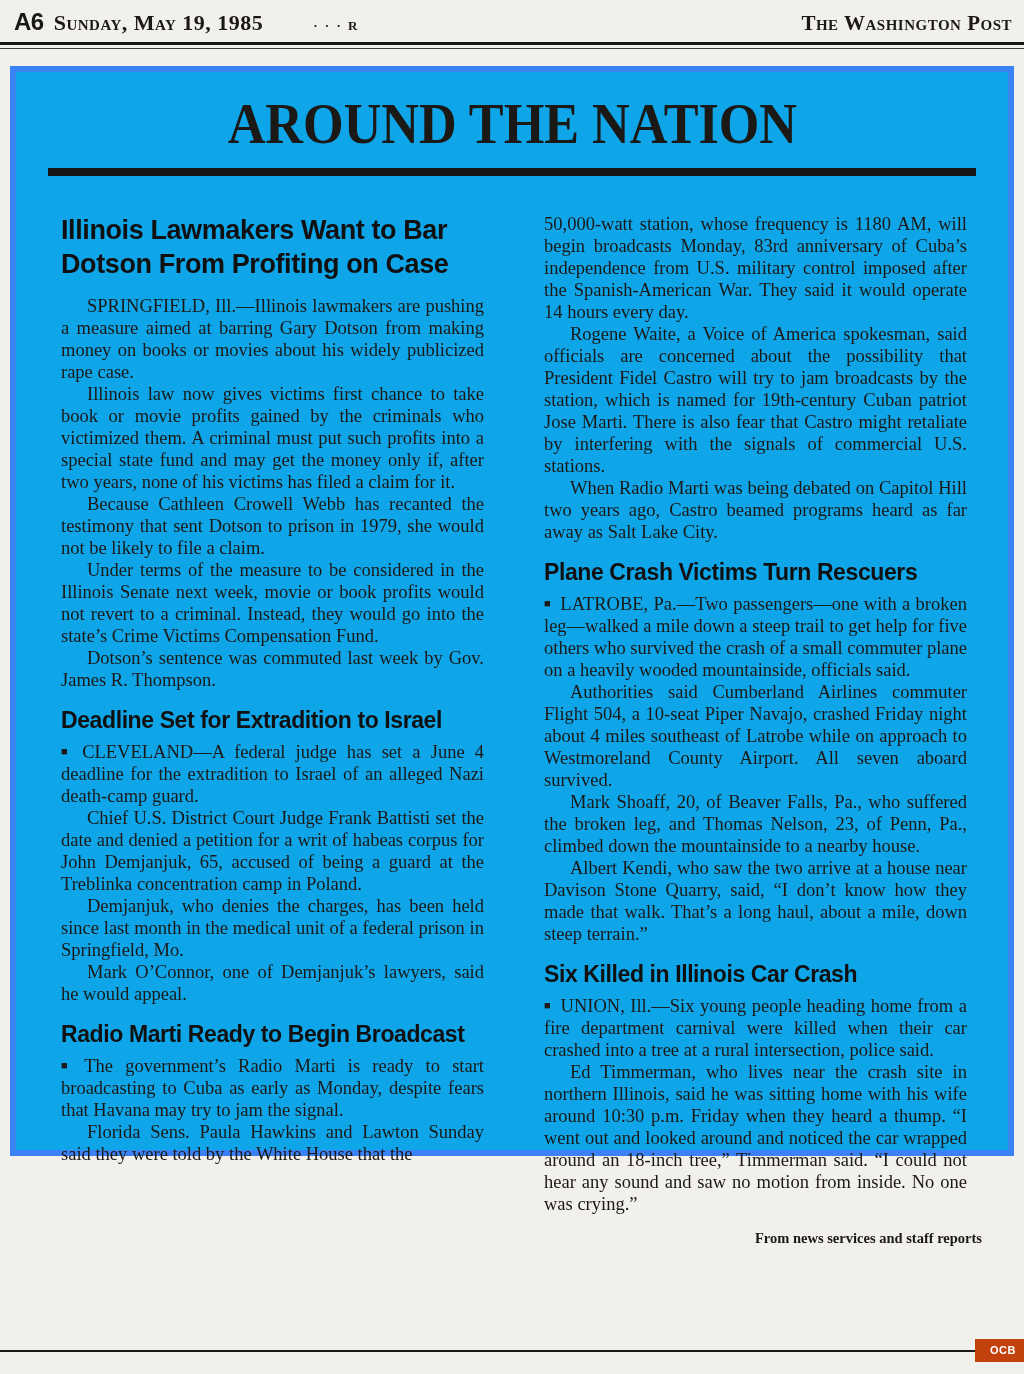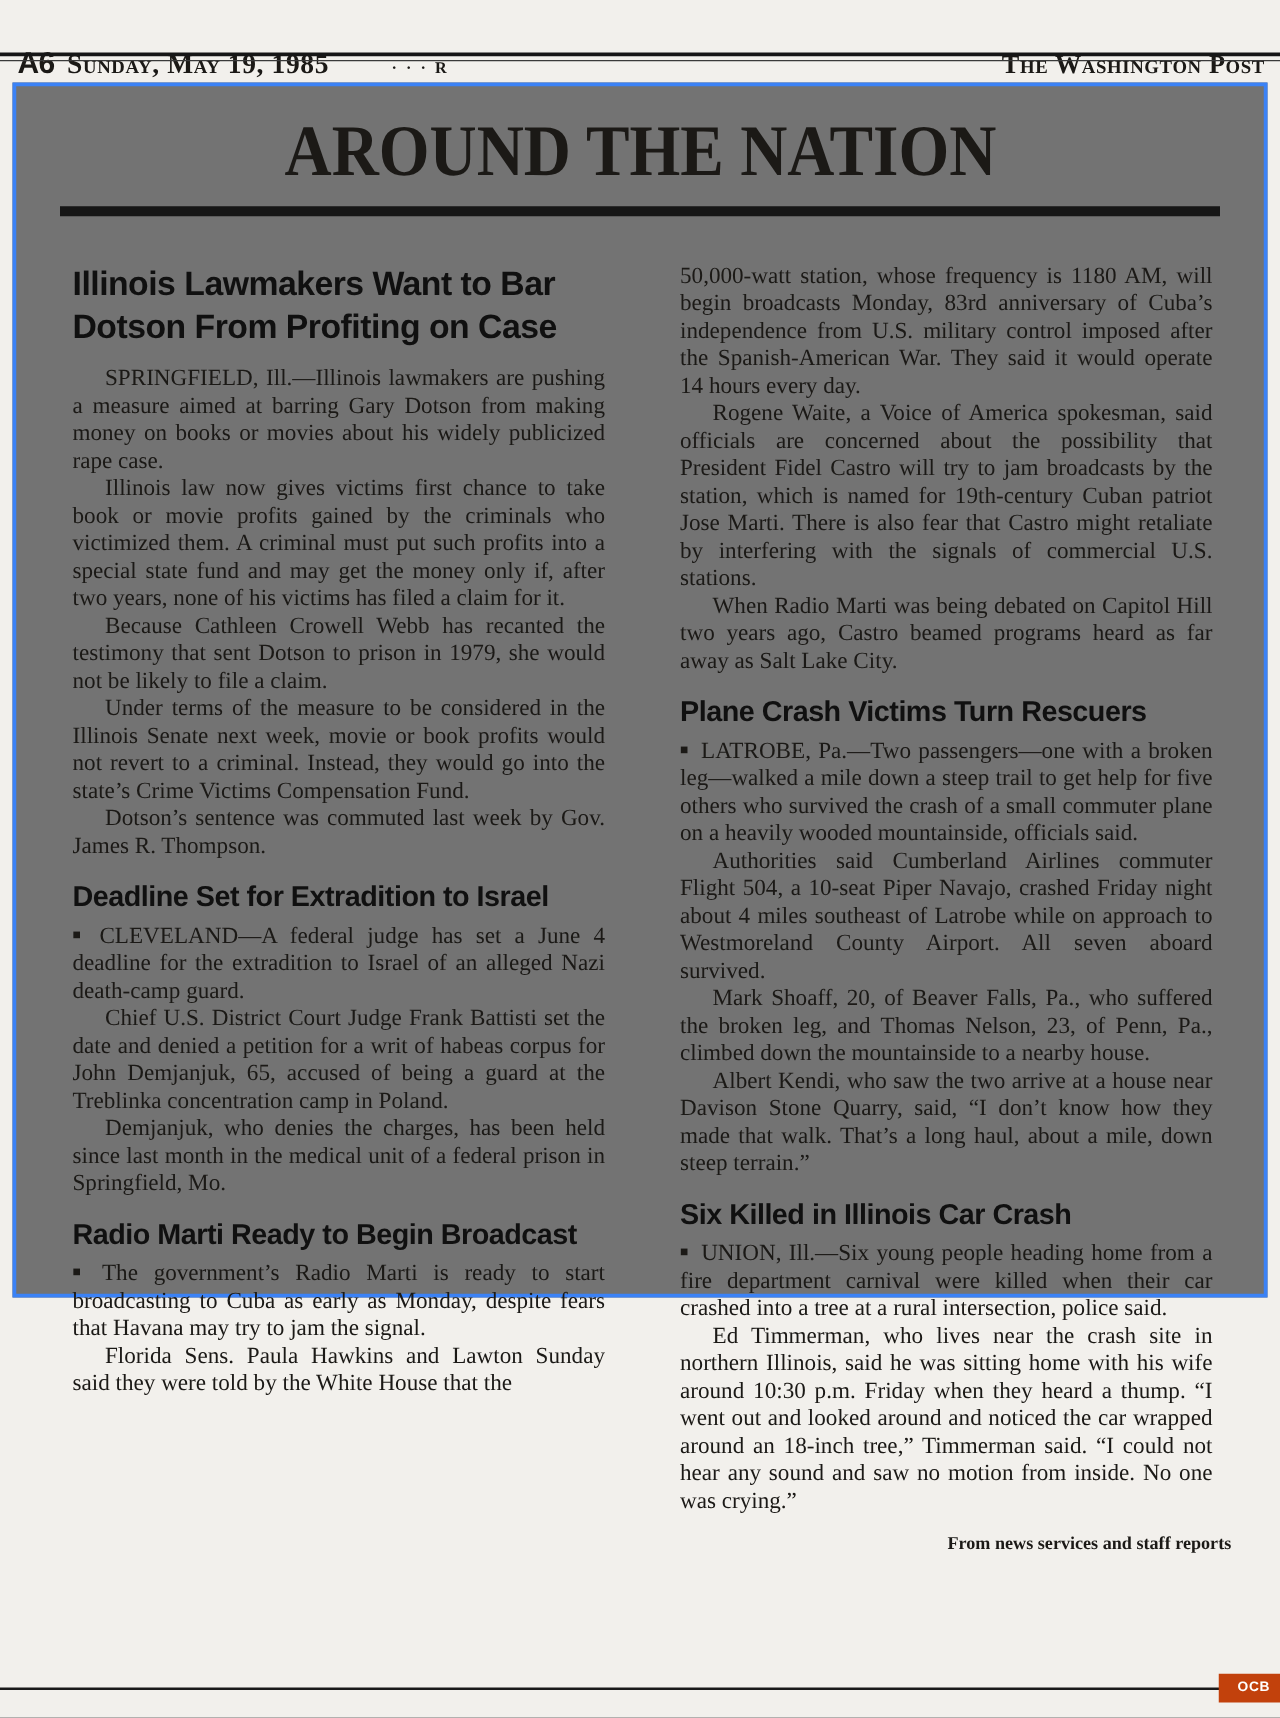--- a/index.html
+++ b/index.html
@@ -9,21 +9,21 @@
     position: relative;
     background: #f2f0ec;
     color: #1b1916;
     font-family: "Liberation Serif", serif;
     overflow: hidden;
   }
 
   
   .masthead {
     position: absolute; top: 8px; left: 14px; right: 12px;
-    display: flex; justify-content: space-between; align-items: baseline; margin-top: 29px;
+    display: flex; justify-content: space-between; align-items: baseline;
   }
   .masthead-left { display: flex; align-items: baseline; gap: 10px; }
   .page-num {
     font-family: "Liberation Sans", sans-serif;
     font-weight: 700; font-size: 24px; letter-spacing: -0.5px;
   }
   .issue-date {
     font-variant: small-caps; font-weight: 700; font-size: 22px;
     letter-spacing: 0.5px;
   }
@@ -33,23 +33,23 @@
     letter-spacing: 0.5px;
   }
   .header-rule {
     position: absolute; top: 42px; left: 0; width: 1024px; height: 7px;
     border-top: 3px solid #161616; border-bottom: 1px solid #3a3a3a;
   }
 
   
   .content-box {
     position: absolute; top: 66px; left: 10px;
-    width: 1004px; height: 972px;
-    border: 3px solid #3b82f6;
-    background: #737373;
+    width: 1004px; height: 1090px;
+    border: 6px solid #3b82f6;
+    background: #0ea5e9;
   }
   .section-title {
     text-align: center; margin: 22px 0 0 0;
     font-weight: 700; font-size: 58px; line-height: 60px;
     letter-spacing: 0px; white-space: nowrap;
   }
   .section-title .squeeze { display: inline-block; transform: scaleX(0.9); transform-origin: center; }
   .title-rule {
     margin: 14px auto 0 auto; width: 928px; height: 8px; background: #161616;
   }
@@ -123,20 +123,21 @@
           <p class="body-para indent">Illinois law now gives victims first chance to take book or movie profits gained by the criminals who victimized them. A criminal must put such profits into a special state fund and may get the money only if, after two years, none of his victims has filed a claim for it.</p>
           <p class="body-para indent">Because Cathleen Crowell Webb has recanted the testimony that sent Dotson to prison in 1979, she would not be likely to file a claim.</p>
           <p class="body-para indent">Under terms of the measure to be considered in the Illinois Senate next week, movie or book profits would not revert to a criminal. Instead, they would go into the state’s Crime Victims Compensation Fund.</p>
           <p class="body-para indent">Dotson’s sentence was commuted last week by Gov. James R. Thompson.</p>
         </article>
         <article class="article">
           <h2 class="headline headline-small">Deadline Set for Extradition to Israel</h2>
           <p class="body-para"><span class="bullet">■</span>CLEVELAND—A federal judge has set a June 4 deadline for the extradition to Israel of an alleged Nazi death-camp guard.</p>
           <p class="body-para indent">Chief U.S. District Court Judge Frank Battisti set the date and denied a petition for a writ of habeas corpus for John Demjanjuk, 65, accused of being a guard at the Treblinka concentration camp in Poland.</p>
           <p class="body-para indent">Demjanjuk, who denies the charges, has been held since last month in the medical unit of a federal prison in Springfield, Mo.</p>
+          <p class="body-para indent">Mark O’Connor, one of Demjanjuk’s lawyers, said he would appeal.</p>
         </article>
         <article class="article">
           <h2 class="headline headline-small">Radio Marti Ready to Begin Broadcast</h2>
           <p class="body-para"><span class="bullet">■</span>The government’s Radio Marti is ready to start broadcasting to Cuba as early as Monday, despite fears that Havana may try to jam the signal.</p>
           <p class="body-para indent">Florida Sens. Paula Hawkins and Lawton Sunday said they were told by the White House that the</p>
         </article>
       </div>
     <div class="col">
       <div id="right-column-articles">
           <article class="article">

